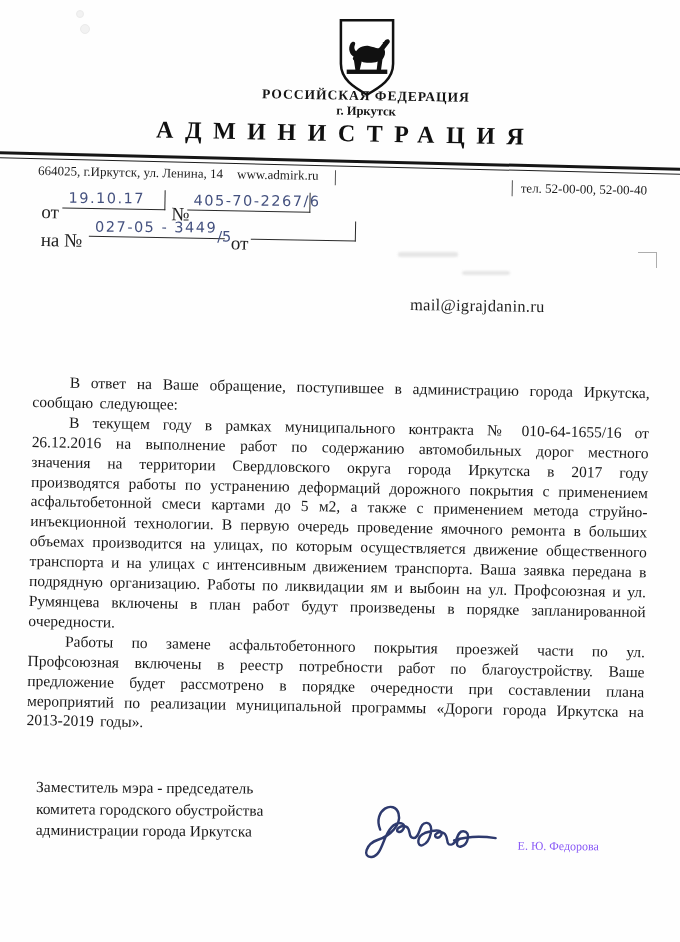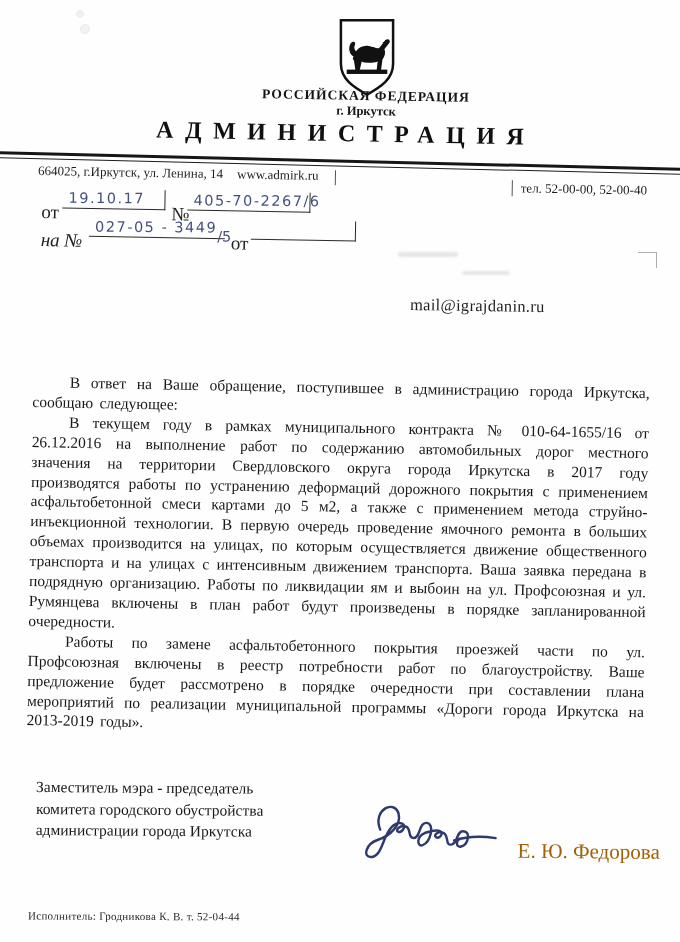--- a/index.html
+++ b/index.html
@@ -57,21 +57,21 @@
     position:absolute; left:33px; top:372px; width:617px;
     transform:rotate(1.05deg); transform-origin:left top;
     font-size:15.5px; line-height:19.9px; text-align:justify;
     word-spacing:2.5px; color:#181818;
   }
   .bodytext p{margin:0; text-indent:37px;}
   
   .sig-wrap{position:absolute; left:0; top:0; width:680px; height:942px; transform:rotate(0.45deg); transform-origin:40px 800px;}
   .sig-pos{position:absolute; left:36px; top:776px; font-size:15.5px; line-height:21.5px; color:#181818;}
   .sig-svg{position:absolute; left:350px; top:790px; width:152px; height:80px;}
-  .sig-name{position:absolute; left:518px; top:835px; font-size:21px; color:#a16207; white-space:nowrap;}
+  .sig-name{position:absolute; left:518px; top:835px; font-size:12px; color:#8b5cf6; white-space:nowrap;}
   
   .footer{
     position:absolute; left:28px; top:910px; font-size:11px; color:#2a2a2a;
     transform:rotate(0.25deg); letter-spacing:0.3px;
   }
   
   .punch{position:absolute; border-radius:50%; background:#f2f2f2; border:1px solid #ebebeb;}
 </style>
 </head>
 <body>
@@ -104,21 +104,21 @@
     <div class="hdr-addr">
       <span>664025,  г.Иркутск, ул. Ленина, 14</span><span class="addr-site">www.admirk.ru</span><span class="addr-div"></span>
     </div>
     <div class="hdr-phone">тел. 52-00-00, 52-00-40</div>
 
     <span class="ref-label" style="left:42px; top:201px;">от</span>
     <span class="uline tick-r" style="left:63px; top:188px; width:102px;"><span class="hand">19.10.17</span></span>
     <span class="ref-label" style="left:172px; top:201px;">№</span>
     <span class="uline tick-r" style="left:188px; top:188px; width:122px;"><span class="hand">405-70-2267/6</span></span>
 
-    <span class="ref-label" style="left:42px; top:229px;font-style:italic;">на №</span>
+    <span class="ref-label" style="left:42px; top:229px;">на №</span>
     <span class="uline" style="left:90px; top:216px; width:136px;"><span class="hand"><span>027-05 - 3449</span><span class="drop">/5</span></span></span>
     <span class="ref-label" style="left:232px; top:229px;">от</span>
     <span class="uline tick-r" style="left:252px; top:216px; width:104px;"></span>
   </div>
 
   <div class="smudge" style="left:398px; top:252px; width:60px; height:5px;"></div>
   <div class="smudge" style="left:462px; top:271px; width:48px; height:4px;"></div>
   <div class="corner-mark"></div>
   <div class="email">mail@igrajdanin.ru</div>
 
@@ -133,15 +133,14 @@
       <div>Заместитель мэра - председатель</div>
       <div>комитета городского обустройства</div>
       <div>администрации города Иркутска</div>
     </div>
     <svg class="sig-svg" viewBox="0 0 150 78">
       <path d="M30,36 C22,16 44,6 48,20 C51,31 40,42 28,46 C16,50 12,64 22,63 C30,62 32,50 36,42 C40,33 46,27 52,30 C56,32 52,39 48,38 C44,37 50,30 56,33 C61,36 57,44 63,44 C70,44 68,28 76,29 C84,30 80,48 72,51 C66,53 66,42 74,39 C80,37 85,35 89,37 C93,39 89,45 85,43 C82,41 88,36 93,39 C98,42 94,52 101,50 C107,48 105,37 112,37 C120,37 117,50 110,52 C105,53.5 104,46 110,44 M103,46 C117,41.5 131,41.5 144,43.5" fill="none" stroke="#2e3a6e" stroke-width="2.4" stroke-linecap="round" stroke-linejoin="round"></path>
     </svg>
     <div class="sig-name">Е. Ю. Федорова</div>
   </div>
 
-  <div class="footer">Исполнитель: Гродникова К. В. т. 52-04-44</div>
 
 </div>
 
 </body></html>

